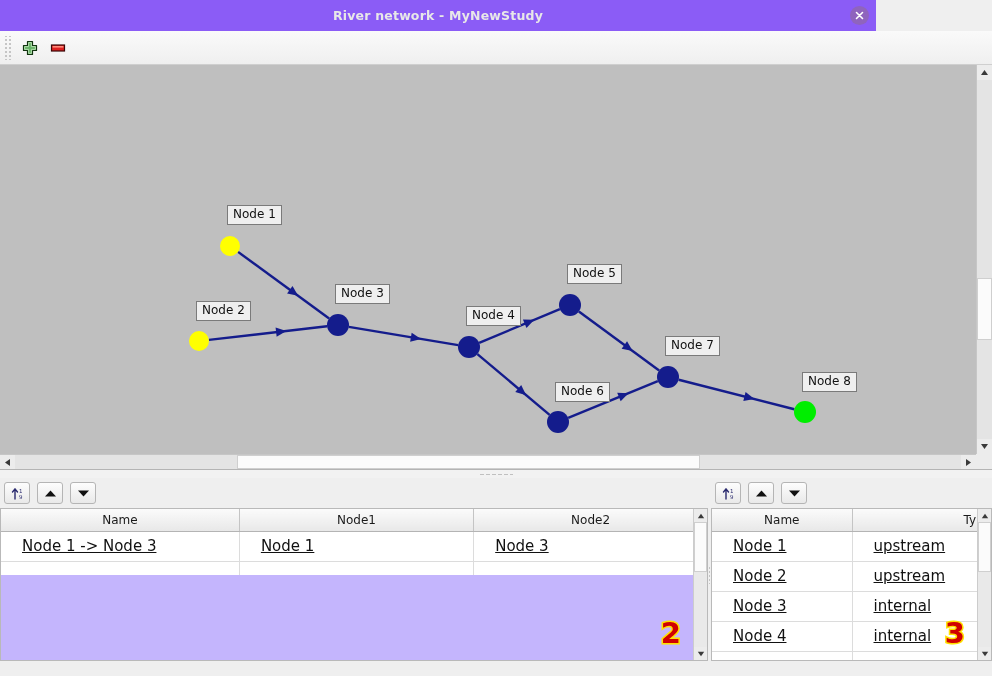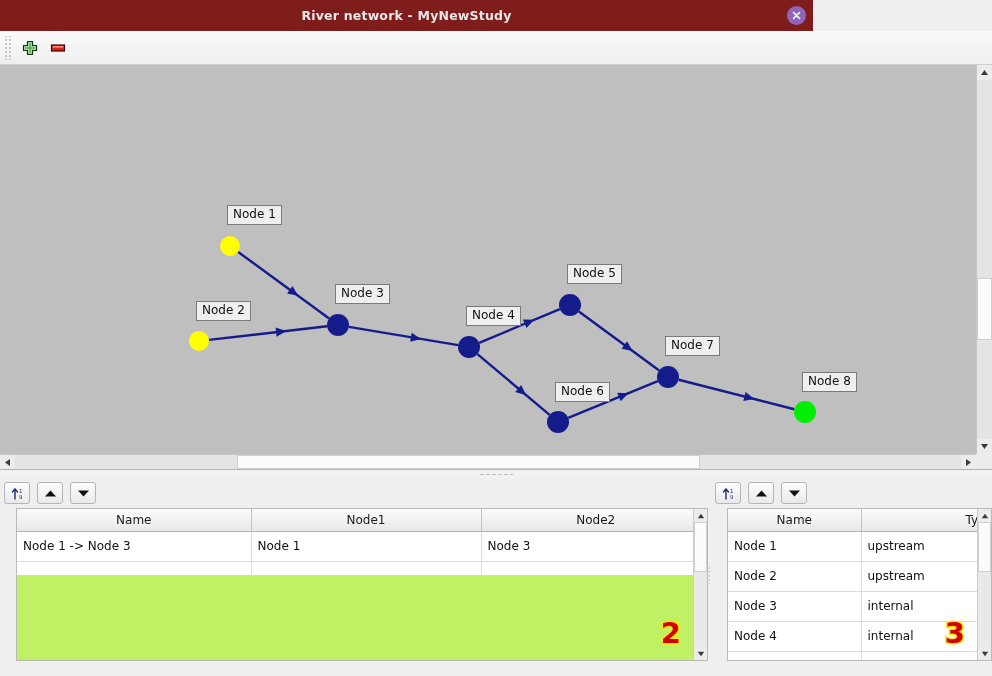--- a/index.html
+++ b/index.html
@@ -5,22 +5,22 @@
   * { box-sizing: border-box; margin: 0; padding: 0; }
   html, body {
     width: 992px; height: 676px;
     font-family: "DejaVu Sans", "Liberation Sans", sans-serif;
     overflow: hidden; background: #efefef;
   }
   #app { position: relative; width: 992px; height: 676px; background: #efefef; }
 
   
   .titlebar {
-    position: absolute; left: 0; top: 0; width: 813px; height: 31px;
-    background: #7f1d1d; color: #f0f0f0;
+    position: absolute; left: 0; top: 0; width: 876px; height: 31px;
+    background: #8b5cf6; color: #f0f0f0;
     display: flex; align-items: center; justify-content: center;
   }
   .titlebar .title { font-size: 12.5px; font-weight: bold; letter-spacing: .2px; color: #e8e8e8; }
   .close-btn {
     position: absolute; right: 7px; top: 6px; width: 19px; height: 19px;
     border-radius: 50%; background: #8f64bd; cursor: pointer;
     display: flex; align-items: center; justify-content: center;
   }
   .close-btn svg { display: block; }
 
@@ -95,32 +95,32 @@
   .pane-toolbar { position: absolute; left: 0; top: 0; height: 30px; display: flex; align-items: center; padding-left: 4px; }
   .sq-btn {
     width: 26px; height: 22px; margin-right: 7px;
     background: linear-gradient(#fdfdfd, #e9e9e9);
     border: 1px solid #b5b5b5; border-radius: 3px;
     display: flex; align-items: center; justify-content: center; cursor: pointer;
   }
 
   .table-box {
     position: absolute; top: 30px; bottom: 15px; left: 0; right: 0;
-    background: #bef264; border: 1px solid #b9b9b9; overflow: hidden; margin-left: 16px;
+    background: #c4b5fd; border: 1px solid #b9b9b9; overflow: hidden;
   }
   table.grid { width: 100%; border-collapse: collapse; table-layout: fixed; }
   table.grid th {
     height: 22px; background: linear-gradient(#fbfbfb, #e8e8e8);
     border-right: 1px solid #c4c4c4; border-bottom: 1px solid #b4b4b4;
     font-size: 12px; font-weight: normal; color: #1a1a1a; text-align: center;
   }
   table.grid td {
     height: 30px; border-right: 1px solid #dcdcdc; border-bottom: 1px solid #dcdcdc;
-    font-size: 12px; color: #111; padding-left: 6px; background: #fff;
-    white-space: nowrap; overflow: hidden;
+    font-size: 15px; color: #111; padding-left: 21px; background: #fff;
+    white-space: nowrap; overflow: hidden; text-decoration: underline;
   }
   table.grid tr.spacer td { height: 14px; border-bottom: none; }
   .tbl-sb-v {
     position: absolute; right: 0; top: 0; bottom: 0; width: 14px;
     background: #e9e9e9; border-left: 1px solid #cccccc;
   }
   .tbl-annot {
     position: absolute; font-size: 29px; font-weight: bold; color: #d00000;
     -webkit-text-stroke: 3px #ffe000; paint-order: stroke fill; line-height: 1;
   }

